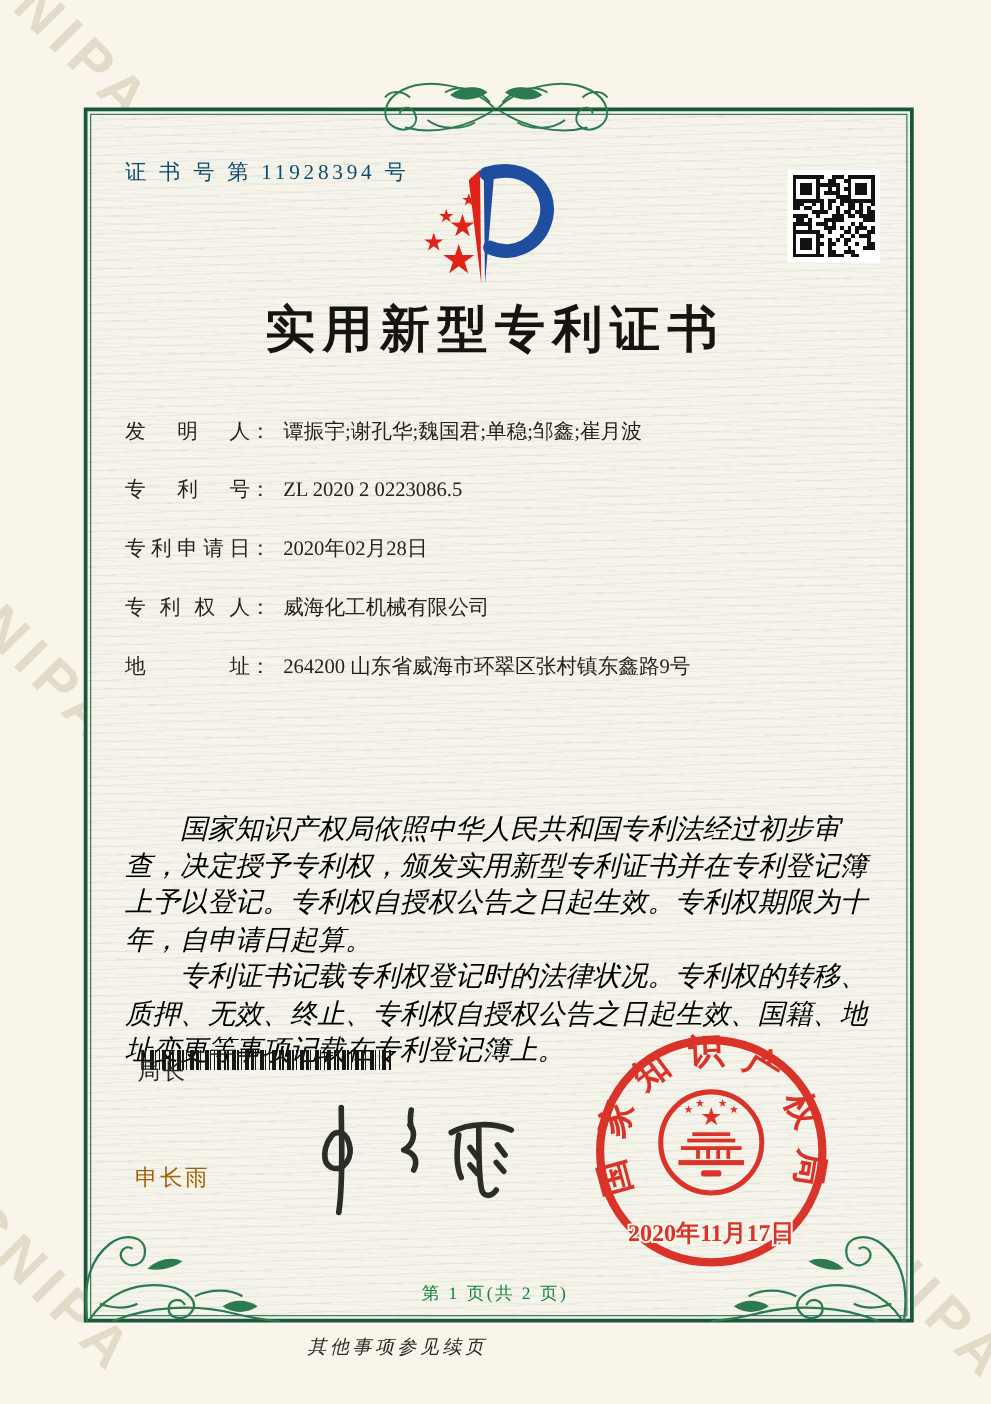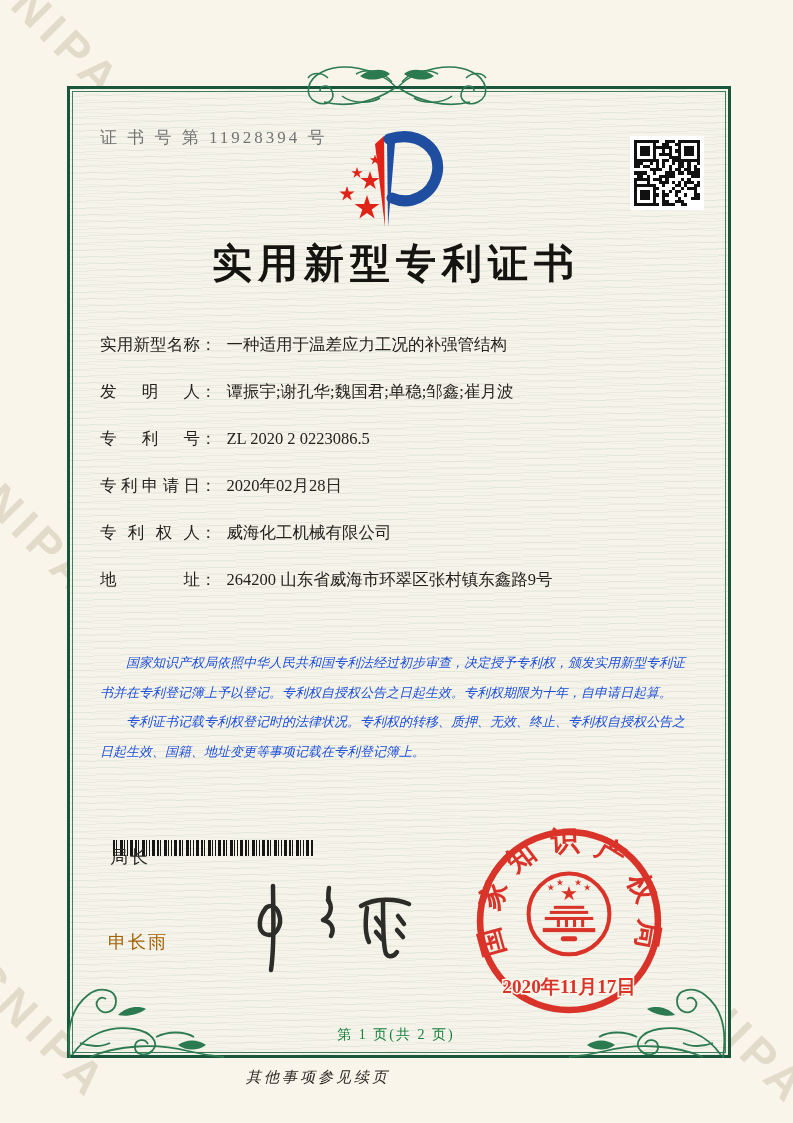--- a/index.html
+++ b/index.html
@@ -16,39 +16,39 @@
          border:3px solid #18573b;z-index:2;
          background:
            repeating-linear-gradient(178deg, rgba(120,155,130,0.10) 0 1px, rgba(0,0,0,0) 1px 7px),
            repeating-linear-gradient(2deg, rgba(140,170,145,0.08) 0 1px, rgba(0,0,0,0) 1px 6px),
            #f6f4ea;}
   .frame::after{content:"";position:absolute;inset:2px;border:1px solid #3f7e5c;pointer-events:none;}
 
   .orn{position:absolute;z-index:4;}
 
   .cert-no{position:absolute;left:100px;top:126px;z-index:5;font-size:17px;
-           letter-spacing:3px;color:#737373;}
+           letter-spacing:3px;color:#0c4a6e;}
 
   .logo{position:absolute;left:332px;top:128px;width:126px;height:110px;z-index:5;}
   .qr{position:absolute;left:630px;top:136px;width:74px;height:74px;background:#fff;
       padding:4px;box-sizing:border-box;z-index:5;}
   .qr svg{width:100%;height:100%;display:block;}
 
   .title{position:absolute;left:67px;top:236px;width:658px;text-align:center;z-index:5;
          font-size:40px;font-weight:bold;letter-spacing:6px;color:#161410;}
 
   .fields{position:absolute;left:100px;top:332px;width:580px;z-index:5;
           font-size:16.5px;color:#25221e;}
   .frow{line-height:26px;margin-bottom:21px;position:relative;}
   .lbl{display:inline-block;width:100px;text-align:justify;text-align-last:justify;}
   .val{margin-left:10px;}
   .g2{position:absolute;left:285px;top:0;}
 
   .paras{position:absolute;left:100px;top:648px;width:594px;z-index:5;
-         font-size:13px;line-height:29.5px;color:#1d4ed8;font-style:italic;}
+         font-size:22px;line-height:29.5px;color:#000000;font-style:italic;}
   .paras p{margin:0;text-indent:2em;}
 
   .barcode{position:absolute;left:113px;top:840px;width:200px;height:16px;z-index:5;
     background:repeating-linear-gradient(90deg,
       #161616 0 2px, transparent 2px 3px,
       #161616 3px 4px, transparent 4px 7px,
       #161616 7px 10px, transparent 10px 11px,
       #161616 11px 12px, transparent 12px 14px,
       #161616 14px 15px, transparent 15px 17px,
       #161616 17px 20px, transparent 20px 22px);}
@@ -134,23 +134,20 @@
 
   <div class="qr">
     <svg id="qr-svg" viewBox="0 0 21 21" shape-rendering="crispEdges">
         <path fill="#111" d="M0,0h1v1h-1zM1,0h1v1h-1zM2,0h1v1h-1zM3,0h1v1h-1zM4,0h1v1h-1zM5,0h1v1h-1zM6,0h1v1h-1zM7,0h1v1h-1zM10,0h1v1h-1zM11,0h1v1h-1zM12,0h1v1h-1zM14,0h1v1h-1zM15,0h1v1h-1zM16,0h1v1h-1zM17,0h1v1h-1zM18,0h1v1h-1zM19,0h1v1h-1zM20,0h1v1h-1zM0,1h1v1h-1zM6,1h1v1h-1zM9,1h1v1h-1zM10,1h1v1h-1zM13,1h1v1h-1zM14,1h1v1h-1zM20,1h1v1h-1zM0,2h1v1h-1zM2,2h1v1h-1zM3,2h1v1h-1zM4,2h1v1h-1zM6,2h1v1h-1zM7,2h1v1h-1zM8,2h1v1h-1zM9,2h1v1h-1zM10,2h1v1h-1zM11,2h1v1h-1zM14,2h1v1h-1zM16,2h1v1h-1zM17,2h1v1h-1zM18,2h1v1h-1zM20,2h1v1h-1zM0,3h1v1h-1zM2,3h1v1h-1zM3,3h1v1h-1zM4,3h1v1h-1zM6,3h1v1h-1zM9,3h1v1h-1zM11,3h1v1h-1zM13,3h1v1h-1zM14,3h1v1h-1zM16,3h1v1h-1zM17,3h1v1h-1zM18,3h1v1h-1zM20,3h1v1h-1zM0,4h1v1h-1zM2,4h1v1h-1zM3,4h1v1h-1zM4,4h1v1h-1zM6,4h1v1h-1zM8,4h1v1h-1zM9,4h1v1h-1zM10,4h1v1h-1zM11,4h1v1h-1zM14,4h1v1h-1zM16,4h1v1h-1zM17,4h1v1h-1zM18,4h1v1h-1zM20,4h1v1h-1zM0,5h1v1h-1zM6,5h1v1h-1zM11,5h1v1h-1zM12,5h1v1h-1zM13,5h1v1h-1zM14,5h1v1h-1zM20,5h1v1h-1zM0,6h1v1h-1zM1,6h1v1h-1zM2,6h1v1h-1zM3,6h1v1h-1zM4,6h1v1h-1zM5,6h1v1h-1zM6,6h1v1h-1zM7,6h1v1h-1zM9,6h1v1h-1zM10,6h1v1h-1zM12,6h1v1h-1zM13,6h1v1h-1zM14,6h1v1h-1zM15,6h1v1h-1zM16,6h1v1h-1zM17,6h1v1h-1zM18,6h1v1h-1zM19,6h1v1h-1zM20,6h1v1h-1zM0,7h1v1h-1zM1,7h1v1h-1zM2,7h1v1h-1zM5,7h1v1h-1zM7,7h1v1h-1zM9,7h1v1h-1zM12,7h1v1h-1zM14,7h1v1h-1zM15,7h1v1h-1zM17,7h1v1h-1zM20,7h1v1h-1zM0,8h1v1h-1zM1,8h1v1h-1zM3,8h1v1h-1zM4,8h1v1h-1zM7,8h1v1h-1zM9,8h1v1h-1zM11,8h1v1h-1zM14,8h1v1h-1zM15,8h1v1h-1zM17,8h1v1h-1zM19,8h1v1h-1zM5,9h1v1h-1zM6,9h1v1h-1zM7,9h1v1h-1zM8,9h1v1h-1zM11,9h1v1h-1zM13,9h1v1h-1zM14,9h1v1h-1zM16,9h1v1h-1zM17,9h1v1h-1zM19,9h1v1h-1zM20,9h1v1h-1zM0,10h1v1h-1zM1,10h1v1h-1zM2,10h1v1h-1zM3,10h1v1h-1zM6,10h1v1h-1zM10,10h1v1h-1zM11,10h1v1h-1zM12,10h1v1h-1zM14,10h1v1h-1zM15,10h1v1h-1zM17,10h1v1h-1zM18,10h1v1h-1zM19,10h1v1h-1zM20,10h1v1h-1zM1,11h1v1h-1zM2,11h1v1h-1zM4,11h1v1h-1zM8,11h1v1h-1zM9,11h1v1h-1zM10,11h1v1h-1zM11,11h1v1h-1zM12,11h1v1h-1zM18,11h1v1h-1zM19,11h1v1h-1zM20,11h1v1h-1zM0,12h1v1h-1zM1,12h1v1h-1zM2,12h1v1h-1zM3,12h1v1h-1zM4,12h1v1h-1zM6,12h1v1h-1zM7,12h1v1h-1zM8,12h1v1h-1zM10,12h1v1h-1zM15,12h1v1h-1zM17,12h1v1h-1zM0,13h1v1h-1zM4,13h1v1h-1zM8,13h1v1h-1zM9,13h1v1h-1zM10,13h1v1h-1zM12,13h1v1h-1zM14,13h1v1h-1zM16,13h1v1h-1zM17,13h1v1h-1zM18,13h1v1h-1zM20,13h1v1h-1zM0,14h1v1h-1zM1,14h1v1h-1zM2,14h1v1h-1zM3,14h1v1h-1zM4,14h1v1h-1zM5,14h1v1h-1zM6,14h1v1h-1zM9,14h1v1h-1zM13,14h1v1h-1zM14,14h1v1h-1zM16,14h1v1h-1zM19,14h1v1h-1zM20,14h1v1h-1zM0,15h1v1h-1zM6,15h1v1h-1zM7,15h1v1h-1zM12,15h1v1h-1zM15,15h1v1h-1zM17,15h1v1h-1zM18,15h1v1h-1zM19,15h1v1h-1zM0,16h1v1h-1zM2,16h1v1h-1zM3,16h1v1h-1zM4,16h1v1h-1zM6,16h1v1h-1zM9,16h1v1h-1zM11,16h1v1h-1zM13,16h1v1h-1zM14,16h1v1h-1zM19,16h1v1h-1zM0,17h1v1h-1zM2,17h1v1h-1zM3,17h1v1h-1zM4,17h1v1h-1zM6,17h1v1h-1zM7,17h1v1h-1zM9,17h1v1h-1zM10,17h1v1h-1zM13,17h1v1h-1zM16,17h1v1h-1zM19,17h1v1h-1zM20,17h1v1h-1zM0,18h1v1h-1zM2,18h1v1h-1zM3,18h1v1h-1zM4,18h1v1h-1zM6,18h1v1h-1zM9,18h1v1h-1zM14,18h1v1h-1zM18,18h1v1h-1zM19,18h1v1h-1zM20,18h1v1h-1zM0,19h1v1h-1zM6,19h1v1h-1zM9,19h1v1h-1zM10,19h1v1h-1zM13,19h1v1h-1zM14,19h1v1h-1zM15,19h1v1h-1zM0,20h1v1h-1zM1,20h1v1h-1zM2,20h1v1h-1zM3,20h1v1h-1zM4,20h1v1h-1zM5,20h1v1h-1zM6,20h1v1h-1zM7,20h1v1h-1zM9,20h1v1h-1zM10,20h1v1h-1zM11,20h1v1h-1zM12,20h1v1h-1zM15,20h1v1h-1zM16,20h1v1h-1z"></path>
       </svg>
   </div>
 
   <div class="title">实用新型专利证书</div>
 
   <div class="fields">
-    <div class="frow">
-      <span class="lbl">实用新型名称</span><span>：</span><span class="val">一种适用于温差应力工况的补强管结构</span>
-    </div>
     <div class="frow">
       <span class="lbl">发明人</span><span>：</span><span class="val">谭振宇;谢孔华;魏国君;单稳;邹鑫;崔月波</span>
     </div>
     <div class="frow">
       <span class="lbl">专利号</span><span>：</span><span class="val">ZL 2020 2 0223086.5</span>
     </div>
     <div class="frow">
       <span class="lbl">专利申请日</span><span>：</span><span class="val">2020年02月28日</span>
     </div>
     <div class="frow">

